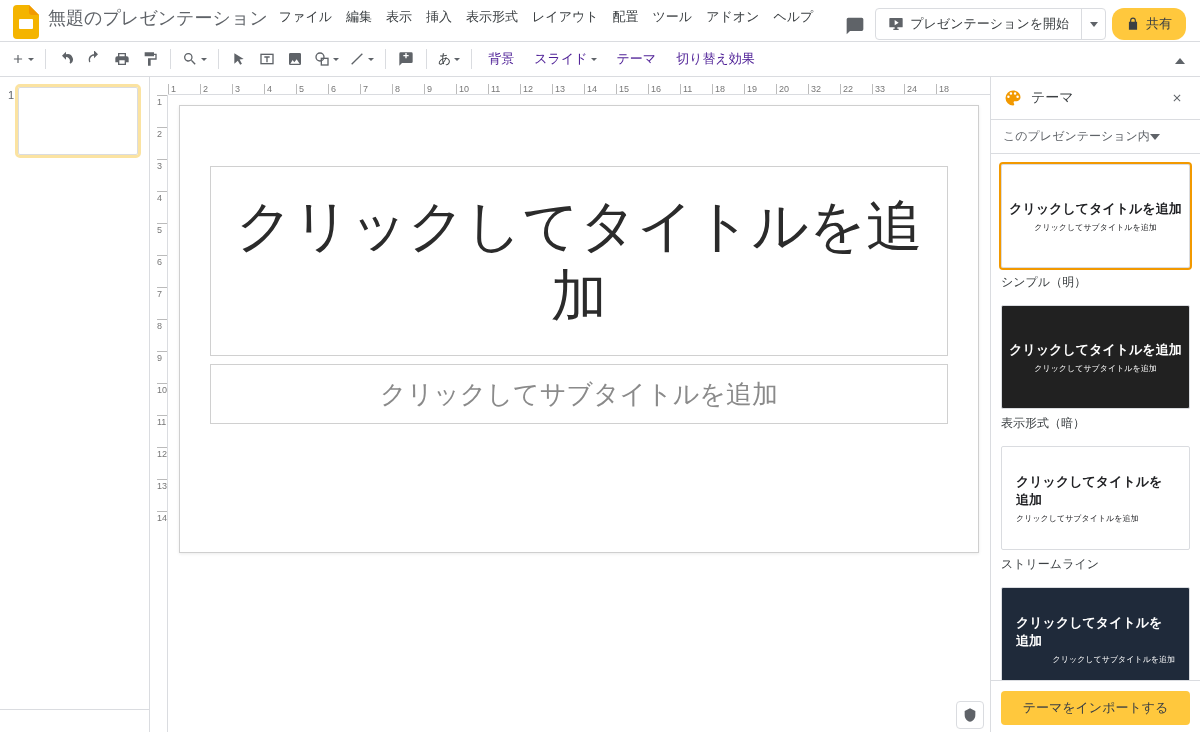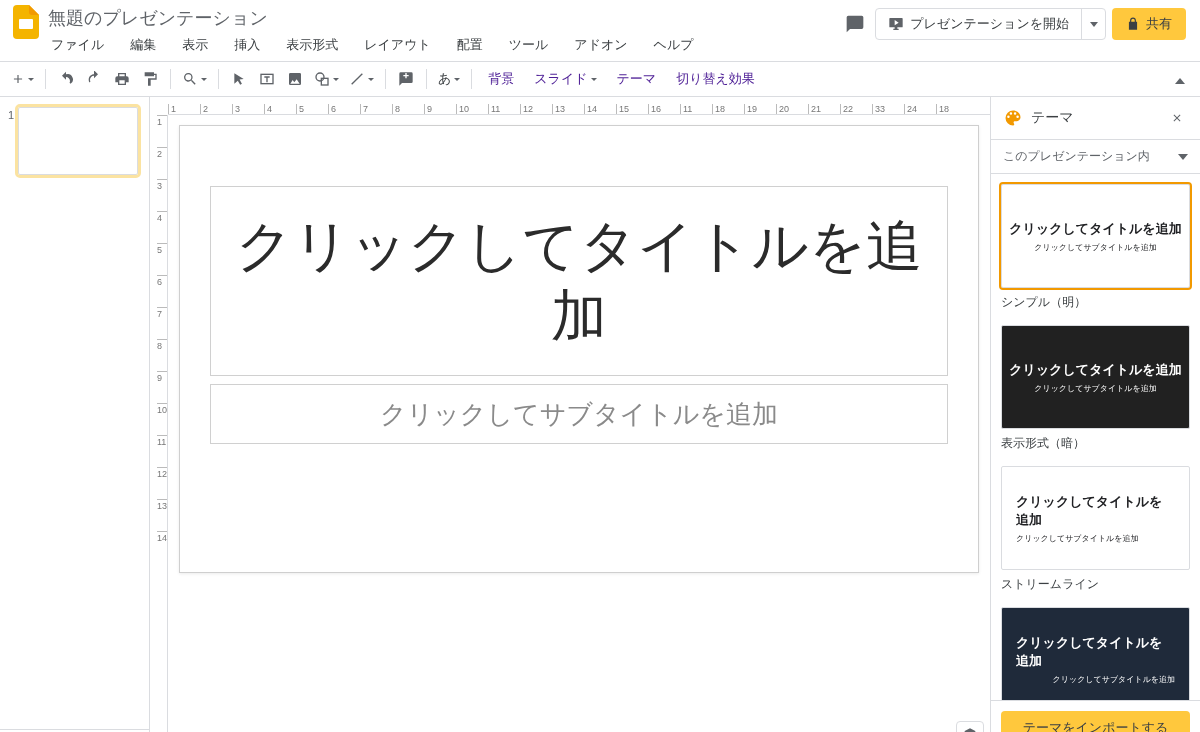--- a/index.html
+++ b/index.html
@@ -10,31 +10,31 @@
     --orange:#f29900;
     --panel:#ffffff;
   }
   *{box-sizing:border-box}
   body{margin:0;font-family:Arial,Helvetica,sans-serif;font-size:13px;color:var(--text);background:#fff;overflow:hidden}
   svg{display:block}
 
   
   .header{display:flex;align-items:flex-start;padding:4px 8px 0 8px;border-bottom:1px solid transparent}
   .logo{width:36px;height:36px;display:flex;align-items:center;justify-content:center;cursor:pointer}
-  .titlearea{flex:0 1 auto;display:flex;flex-direction:column;min-width:300px}
+  .titlearea{flex:0 1 auto;display:flex;min-width:300px}
   .doctitle{font-size:18px;color:var(--text-dim);padding:2px 4px}
-  .menubar{display:flex;gap:12px;padding:0 0 2px 0}
+  .menubar{display:flex;gap:0;padding:0 0 2px 0}
   .menubar span{padding:4px 7px;color:#3c4043;cursor:pointer;border-radius:4px}
   .header-spacer{flex:1}
-  .header-right{display:flex;align-items:center;gap:6px;padding:4px 6px 0 0}
+  .header-right{display:flex;align-items:flex-end;gap:6px;padding:4px 6px 0 0}
   .icon-btn{width:28px;height:28px;display:flex;align-items:center;justify-content:center;color:#5f6368;cursor:pointer;border-radius:4px}
   .present-btn{display:flex;align-items:center;border:1px solid var(--border);border-radius:4px;height:32px;cursor:pointer}
   .present-btn .lbl{display:flex;align-items:center;gap:6px;padding:0 12px;font-size:13px;color:#3c4043}
   .present-btn .dd{border-left:1px solid var(--border);width:24px;height:100%;display:flex;align-items:center;justify-content:center}
-  .share-btn{display:flex;align-items:center;gap:6px;background:var(--yellow);color:#3c4043;font-weight:500;border-radius:4px;height:32px;padding:0 14px;cursor:pointer}
+  .share-btn{display:flex;align-items:center;gap:6px;background:var(--yellow);color:#3c4043;font-weight:500;border-radius:12px;height:32px;padding:0 14px;cursor:pointer}
 
   
   .toolbar{display:flex;align-items:center;gap:4px;padding:4px 8px;border-top:1px solid var(--border);border-bottom:1px solid var(--border);height:36px;color:#5f6368;position:relative}
   .tool{min-width:24px;height:26px;display:flex;align-items:center;justify-content:center;cursor:pointer;border-radius:4px;padding:0 3px}
   .sep{width:1px;height:20px;background:var(--border);margin:0 4px}
   .tool-dd::after{content:"";border:3px solid transparent;border-top-color:#5f6368;margin-left:3px;margin-top:3px}
   .tool-txt{padding:0 8px;cursor:pointer;color:#4c1d95;height:26px;display:flex;align-items:center;border-radius:4px}
   .toolbar .collapse{position:absolute;right:8px;top:6px}
 
   
@@ -54,21 +54,21 @@
   .slide{width:800px;height:448px;border:1px solid #cfcfcf;background:#fff;margin-top:0;box-shadow:0 1px 3px rgba(0,0,0,.08);position:relative}
   .title-box{position:absolute;left:30px;right:30px;top:60px;height:190px;border:1px solid #d0d0d0;display:flex;align-items:center;justify-content:center;text-align:center;font-size:56px;color:#2b2b2b;font-family:"Times New Roman",serif;line-height:1.25;padding:0 20px}
   .sub-box{position:absolute;left:30px;right:30px;top:258px;height:60px;border:1px solid #d0d0d0;display:flex;align-items:center;justify-content:center;font-size:26px;color:#8a8a8a;font-family:"Times New Roman",serif}
 
   .explore{position:absolute;right:6px;bottom:6px;width:28px;height:28px;background:#fff;border:1px solid var(--border);border-radius:4px;display:flex;align-items:center;justify-content:center;color:#5f6368;cursor:pointer}
 
   
   .panel{width:210px;border-left:1px solid var(--border);display:flex;flex-direction:column}
   .panel-head{display:flex;align-items:center;gap:8px;padding:10px 12px;border-bottom:1px solid var(--border)}
   .panel-head .ttl{flex:1;color:#3c4043;font-size:14px}
-  .panel-sub{display:flex;align-items:center;justify-content:space-between;padding:8px 12px;border-bottom:1px solid var(--border);color:#5f6368;font-size:12px;cursor:pointer}
+  .panel-sub{display:flex;align-items:center;justify-content:flex-start;padding:8px 12px;border-bottom:1px solid var(--border);color:#5f6368;font-size:12px;cursor:pointer}
   .panel-body{flex:1;overflow-y:auto;padding:10px 10px 0 10px}
   .theme{margin-bottom:14px;cursor:pointer}
   .theme-prev{width:100%;height:104px;border:1px solid var(--border);border-radius:2px;overflow:hidden;background:#fff;display:flex;flex-direction:column;align-items:center;justify-content:center}
   .theme.sel .theme-prev{outline:2px solid var(--orange)}
   .theme-prev .t1{font-size:13px;font-weight:700}
   .theme-prev .t2{font-size:8px;margin-top:4px}
   .theme-name{font-size:12px;color:#3c4043;margin-top:6px}
   .panel-foot{padding:10px;border-top:1px solid var(--border)}
   .import-btn{width:100%;height:34px;background:var(--yellow);border:none;border-radius:4px;color:#3c4043;font-size:13px;cursor:pointer}
 </style>
@@ -240,21 +240,21 @@
         <div class="tick">11</div>
         <div class="tick">12</div>
         <div class="tick">13</div>
         <div class="tick">14</div>
         <div class="tick">15</div>
         <div class="tick">16</div>
         <div class="tick">11</div>
         <div class="tick">18</div>
         <div class="tick">19</div>
         <div class="tick">20</div>
-        <div class="tick">21</div>
+        <div class="tick">32</div>
         <div class="tick">22</div>
         <div class="tick">33</div>
         <div class="tick">24</div>
         <div class="tick">18</div>
       </div>
     <div class="ruler-v" id="rulerV">
         <div class="tick">1</div>
         <div class="tick">2</div>
         <div class="tick">3</div>
         <div class="tick">4</div>

